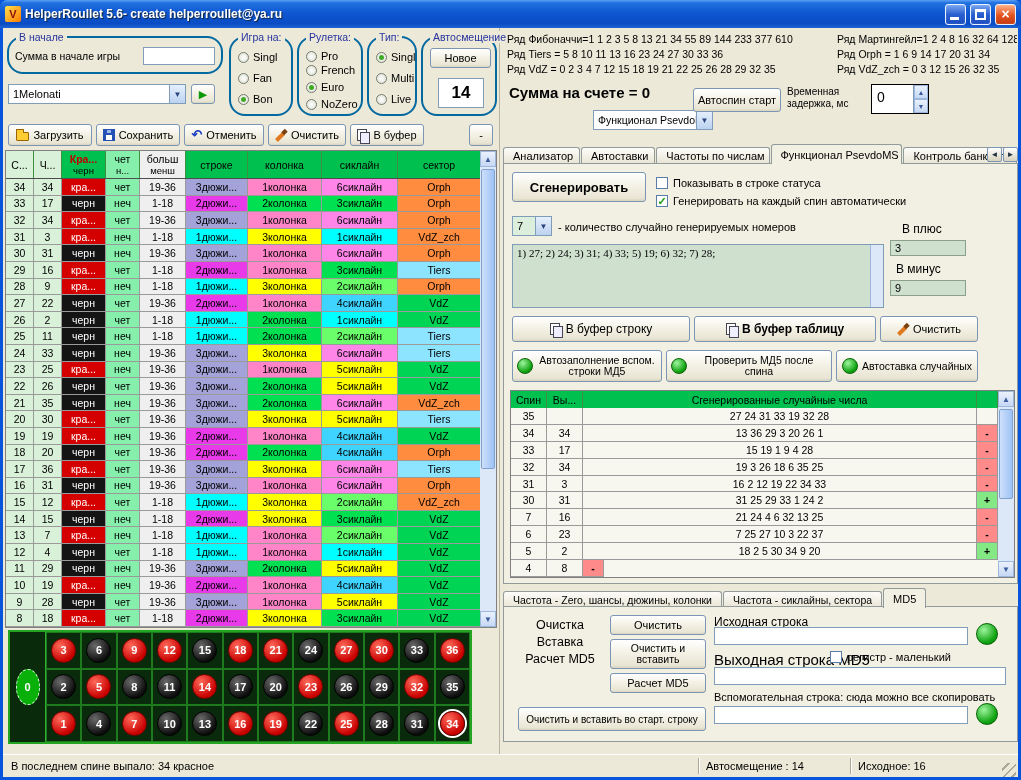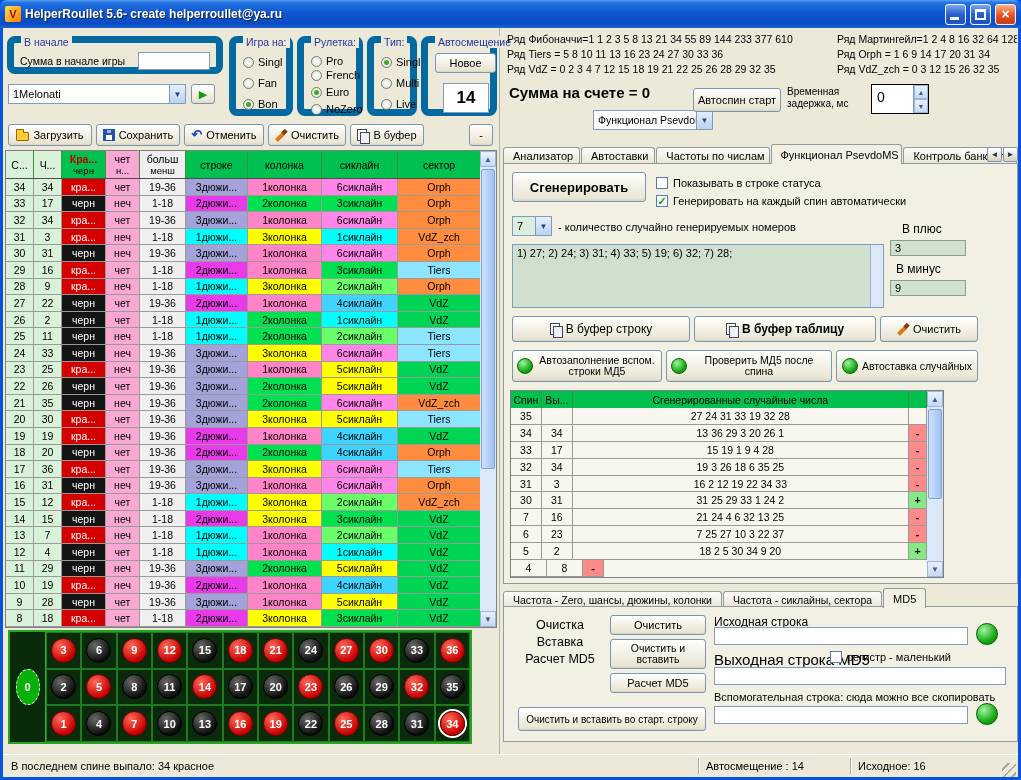--- a/index.html
+++ b/index.html
@@ -26,21 +26,21 @@
   .sb-sec{padding:0 6px;white-space:nowrap;overflow:hidden;}
   .sb-div{width:2px;height:16px;border-left:1px solid #aca899;border-right:1px solid #fff;}
   .grip{width:14px;height:14px;align-self:flex-end;
     background:repeating-linear-gradient(135deg,transparent 0 4px,#aca899 4px 6px);}
   
   .btn{position:absolute;height:22px;border:1px solid #7b96b5;border-radius:3px;
     background:linear-gradient(180deg,#fff 0%,#f4f2e6 45%,#e9e5d4 90%,#d8d2bd 100%);
     font-family:inherit;font-size:11px;display:flex;align-items:center;justify-content:center;gap:4px;
     padding:0 4px;white-space:nowrap;overflow:hidden;}
   .txt{border:1px solid #7f9db9;background:#fff;height:18px;font-family:inherit;font-size:11px;padding:0 3px;}
-  .gb{position:absolute;border:7px solid #0369a1;border-radius:8px;}
+  .gb{position:absolute;border:2px solid #0369a1;border-radius:16px;}
   .gb-title{position:absolute;top:-7px;left:7px;background:#ece9d8;padding:0 3px;color:#26339f;font-size:10.5px;white-space:nowrap;}
   .lbl{font-size:10.5px;white-space:nowrap;}
   .combo{position:absolute;height:20px;border:1px solid #7f9db9;background:#fff;display:flex;align-items:center;}
   .combo-val{flex:1;padding:0 4px;white-space:nowrap;overflow:hidden;}
   .combo-arrow{width:16px;height:100%;background:linear-gradient(180deg,#e6f0fd,#bcd2f0);
     border-left:1px solid #7f9db9;color:#28427c;font-size:8px;display:flex;align-items:center;justify-content:center;}
   .radio-row{position:absolute;left:7px;display:flex;align-items:center;gap:4px;height:14px;}
   .rb{width:11px;height:11px;border-radius:50%;border:1px solid #747e6f;background:radial-gradient(#fff,#dcdcd2);position:relative;}
   .rb.sel::after{content:"";position:absolute;left:2px;top:2px;width:5px;height:5px;border-radius:50%;background:#3faa24;}
   .cb-row{position:absolute;display:flex;align-items:center;gap:5px;height:14px;}
@@ -78,21 +78,21 @@
   .mt-head{display:flex;height:28px;background:#00c050;border-bottom:1px solid #4d4d4d;}
   .mh{display:flex;flex-direction:column;align-items:center;justify-content:center;border-right:1px solid #3f8f3f;
     font-size:10.5px;overflow:hidden;white-space:nowrap;}
   .mh .red{color:#c00000;font-weight:bold;}
   .mh2{font-size:9.5px;}
   .mt-body{overflow:hidden;height:449px;}
   .mt-row{display:flex;height:16.6px;}
   .mc{border-right:1px solid #9a9a9a;border-bottom:1px solid #9a9a9a;font-size:10.5px;display:flex;
     align-items:center;justify-content:center;overflow:hidden;white-space:nowrap;}
   .c0{width:28px;background:#d9f0d9;}  .c1{width:28px;background:#d9f0d9;}
-  .c2{width:44px;} .c3{width:34px;background:#f9a8d4;} .c4{width:46px;background:#efefef;}
+  .c2{width:44px;} .c3{width:34px;background:#86efac;} .c4{width:46px;background:#efefef;}
   .c5{width:62px;} .c6{width:74px;} .c7{width:76px;} .c8{flex:1;border-right:none;}
   
   .board{position:absolute;background:#0a2a0c;border:2px solid #23a423;display:flex;}
   .bzero{width:36px;border-right:1px solid #2fae2f;display:flex;align-items:center;justify-content:center;}
   .bz-disc{width:24px;height:36px;border-radius:50%;background:#0ab00a;border:1px dashed #d8ffd8;color:#fff;
     font-weight:bold;display:flex;align-items:center;justify-content:center;}
   .bgrid{flex:1;display:grid;grid-template-columns:repeat(12,1fr);grid-template-rows:repeat(3,1fr);}
   .bcell{border:1px solid #1d7a1d;display:flex;align-items:center;justify-content:center;}
   .disc{width:25px;height:25px;border-radius:50%;color:#fff;font-size:11px;font-weight:bold;
     display:flex;align-items:center;justify-content:center;}
@@ -114,21 +114,21 @@
   .tab{height:17px;padding:0 9px;border:1px solid #919b9c;border-bottom:none;border-radius:3px 3px 0 0;
     background:linear-gradient(#fdfcf9,#e8e4d4);display:flex;align-items:center;font-size:11px;margin-right:1px;
     white-space:nowrap;overflow:hidden;}
   .tab.active{height:20px;background:#f2f0e3;position:relative;z-index:3;}
   .tab-arrows{position:absolute;right:0;bottom:2px;display:flex;gap:1px;z-index:4;}
   .tab-arrows span{width:15px;height:15px;background:linear-gradient(#fff,#d8d2bd);border:1px solid #7b96b5;
     border-radius:2px;font-size:8px;display:flex;align-items:center;justify-content:center;color:#234;}
   .panel{position:absolute;border:1px solid #919b9c;background:#f2f0e3;}
   .gen-btn{font-size:13px;font-weight:bold;}
   .gen-area{position:absolute;border:1px solid #7f9db9;background:#cfe0cf;overflow:hidden;}
-  .gen-area .inner{padding:2px 4px;font-size:11px;}
+  .gen-area .inner{padding:2px 4px;font-size:11px;font-family:Liberation Serif, serif;}
   .mini-scroll{position:absolute;right:0;top:0;bottom:0;width:13px;background:#dce7f7;border-left:1px solid #9cb6dc;}
   .pm-box{position:absolute;border:1px solid #8aa08a;background:#cfe0cf;height:16px;font-size:11px;padding:1px 4px;}
   .pm-lbl{position:absolute;font-size:12px;}
   
   .sp-table{position:absolute;border:1px solid #808080;background:#f7f7ef;overflow:hidden;}
   .sp-head{display:flex;height:17px;background:#00c050;}
   .sh{border-right:1px solid #3f8f3f;display:flex;align-items:center;justify-content:center;font-size:10.5px;overflow:hidden;}
   .sp-body{overflow:hidden;height:169px;}
   .sp-row{display:flex;height:16.9px;}
   .sc{border-right:1px solid #9a9a9a;border-bottom:1px solid #9a9a9a;font-size:10.5px;display:flex;
@@ -831,21 +831,21 @@
         </button>
       <button class="btn md5-btn" style="left:162px;top:186px;width:166px;height:32px">
           <span class="ic-green" style="width:16px;height:16px;flex:none"></span>
           <span>Проверить МД5 после спина</span>
         </button>
       <button class="btn md5-btn" style="left:332px;top:186px;width:142px;height:32px">
           <span class="ic-green" style="width:16px;height:16px;flex:none"></span>
           <span>Автоставка случайных</span>
         </button>
 
-      <div class="sp-table" style="left:6px;top:226px;width:434px;height:188px">
+      <div class="sp-table" style="left:6px;top:226px;width:505px;height:188px">
         <div style="margin-right:16px">
           <div class="sp-head">
             <div class="sh s0">Спин</div>
             <div class="sh s1">Вы...</div>
             <div class="sh s2">Сгенерированные случайные числа</div>
             <div class="sh s3"></div>
           </div>
           <div class="sp-body">
               <div class="sp-row">
                 <div class="sc s0">35</div>

